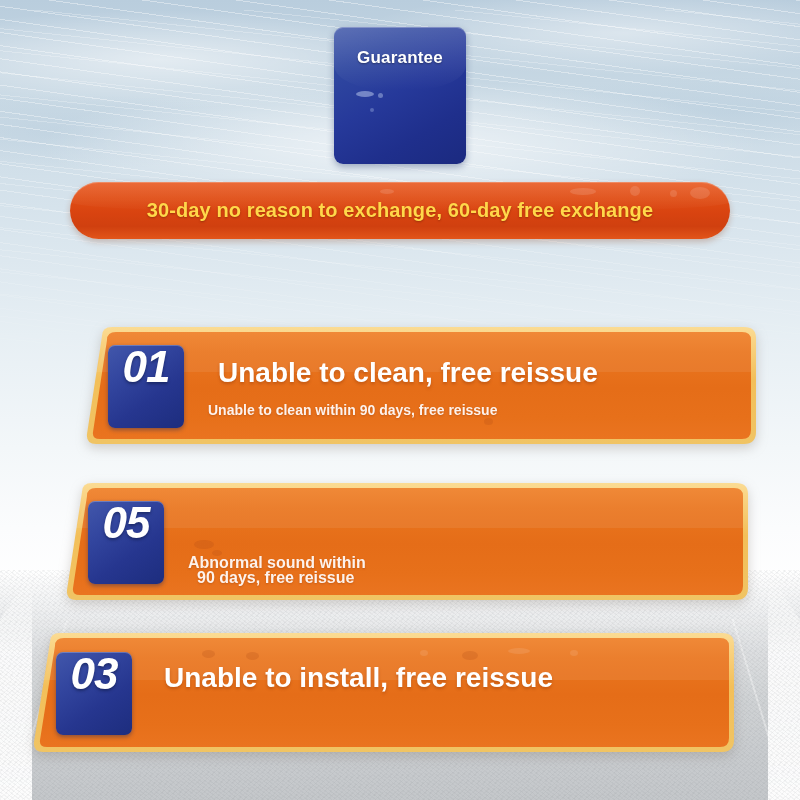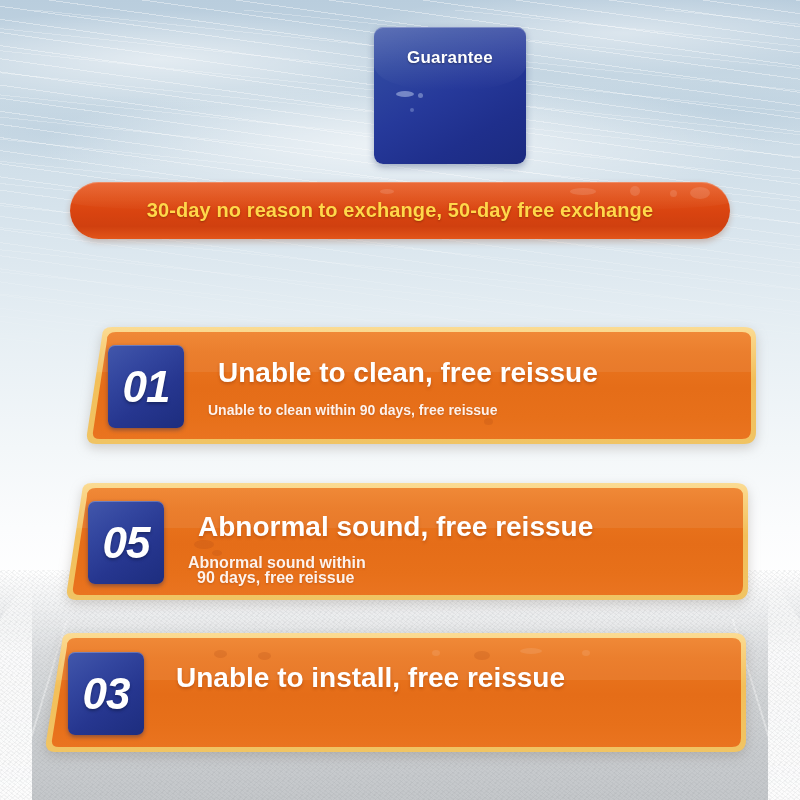--- a/index.html
+++ b/index.html
@@ -79,27 +79,26 @@
     border-width:0 150px 236px 0;
     border-color:transparent transparent rgba(255,255,255,.95) transparent;
     -webkit-mask-image:linear-gradient(to bottom, rgba(0,0,0,0) 0%, rgba(0,0,0,.9) 35%, rgba(0,0,0,1) 100%);
             mask-image:linear-gradient(to bottom, rgba(0,0,0,0) 0%, rgba(0,0,0,.9) 35%, rgba(0,0,0,1) 100%);
   }
   .shoulder{
     position:absolute;bottom:0;height:200px;width:2px;background:rgba(255,255,255,.7);
   }
   
   .guarantee{
-    position:absolute;left:334px;top:27px;width:152px;height:137px;
+    position:absolute;left:334px;top:27px;width:132px;height:137px;
     border-radius:9px;
     background:
       linear-gradient(150deg,#3d55a8 0%,#2f47a0 22%,#26399a 48%,#1f2f8c 74%,#1b2a80 100%);
     box-shadow:0 3px 7px rgba(40,60,110,.38), inset 0 1px 0 rgba(255,255,255,.28);
     overflow:hidden;
-    margin-left:40px;
   }
   .guarantee:before{
     content:"";position:absolute;left:0;top:0;width:100%;height:46%;
     background:linear-gradient(to bottom, rgba(255,255,255,.16), rgba(255,255,255,0));
     border-radius:9px 9px 40% 40%;
   }
   .guarantee .gdrop{
     position:absolute;left:22px;top:64px;width:18px;height:6px;border-radius:50%;
     background:rgba(210,225,250,.45);
   }
@@ -148,21 +147,21 @@
   }
   .card svg{display:block;}
   .card .body{
     position:absolute;left:0;top:0;width:100%;height:100%;
   }
   .badge{
     position:absolute;
     border-radius:7px;
     background:linear-gradient(145deg,#4257ab 0%,#33469f 30%,#26368f 62%,#1d2d7e 100%);
     box-shadow:0 2px 4px rgba(30,40,90,.45), inset 0 1px 0 rgba(255,255,255,.25);
-    display:flex;align-items:center;justify-content:center;
+    display:flex;align-items:flex-start;justify-content:center;
     overflow:hidden;
   }
   .badge span{
     color:#ffffff;font-weight:bold;font-style:italic;font-size:44px;
     letter-spacing:-1px;line-height:1;
     text-shadow:0 2px 3px rgba(15,25,70,.55);
   }
   .card-title{
     position:absolute;color:#ffffff;font-weight:bold;
     text-shadow:0 2px 3px rgba(150,60,10,.45);
@@ -198,21 +197,21 @@
     <div class="gdrop2"></div>
     <div class="gdrop3"></div>
   </div>
 
   <div class="pill">
     <div class="pill-drop" style="left:500px;top:6px;width:26px;height:7px;"></div>
     <div class="pill-drop" style="left:560px;top:4px;width:10px;height:10px;"></div>
     <div class="pill-drop" style="left:600px;top:8px;width:7px;height:7px;"></div>
     <div class="pill-drop d" style="left:620px;top:5px;width:20px;height:12px;"></div>
     <div class="pill-drop" style="left:310px;top:7px;width:14px;height:5px;"></div>
-    <div class="pill-text">30-day no reason to exchange, 50-day free exchange</div>
+    <div class="pill-text">30-day no reason to exchange, 60-day free exchange</div>
   </div>
 
 
   <div class="card" style="left:84px;top:322px;width:680px;height:128px;">
     <svg width="680" height="128" viewBox="0 0 680 128">
       <defs>
         <linearGradient id="cg1" x1="0" y1="0" x2="0" y2="1">
           <stop offset="0%" stop-color="#ef8028"></stop>
           <stop offset="18%" stop-color="#ea761f"></stop>
           <stop offset="52%" stop-color="#e56d18"></stop>
@@ -257,31 +256,30 @@
         </linearGradient>
       </defs>
       <path d="M18,14 Q18,5 28,5 L672,5 Q684,5 684,16 L684,110 Q684,122 672,122 L12,122 Q2,122 3,112 Z" fill="url(#cgl2)"></path>
       <path d="M23,18 Q23,10 32,10 L670,10 Q679,10 679,18 L679,108 Q679,117 670,117 L16,117 Q8,117 9,110 Z" fill="url(#cg2)"></path>
       <path d="M23,18 Q23,10 32,10 L670,10 Q679,10 679,18 L679,50 L12,50 Z" fill="rgba(255,255,255,0.07)"></path>
     </svg>
     <div class="body">
       <div class="badge" style="left:24px;top:23px;width:76px;height:83px;">
         <span>05</span>
       </div>
-      <div class="card-title" style="left:134px;top:33px;font-size:28px;">Abnormal sound, free reissue</div>
       <div class="card-sub" style="left:124px;top:77px;font-size:16px;line-height:15px;">
         <span>Abnormal sound within</span>
         <span class="l2">90 days, free reissue</span>
       </div>
       <div class="spot d" style="left:130px;top:62px;width:20px;height:9px;"></div>
       <div class="spot d" style="left:148px;top:72px;width:10px;height:6px;"></div>
     </div>
   </div>
 
-  <div class="card" style="left:42px;top:628px;width:712px;height:130px;">
+  <div class="card" style="left:30px;top:628px;width:712px;height:130px;">
     <svg width="712" height="130" viewBox="0 0 712 130">
       <defs>
         <linearGradient id="cg3" x1="0" y1="0" x2="0" y2="1">
           <stop offset="0%" stop-color="#ef8028"></stop>
           <stop offset="18%" stop-color="#ea761f"></stop>
           <stop offset="52%" stop-color="#e56d18"></stop>
           <stop offset="80%" stop-color="#e7701a"></stop>
           <stop offset="100%" stop-color="#ea7420"></stop>
         </linearGradient>
         <linearGradient id="cgl3" x1="0" y1="0" x2="0" y2="1">

